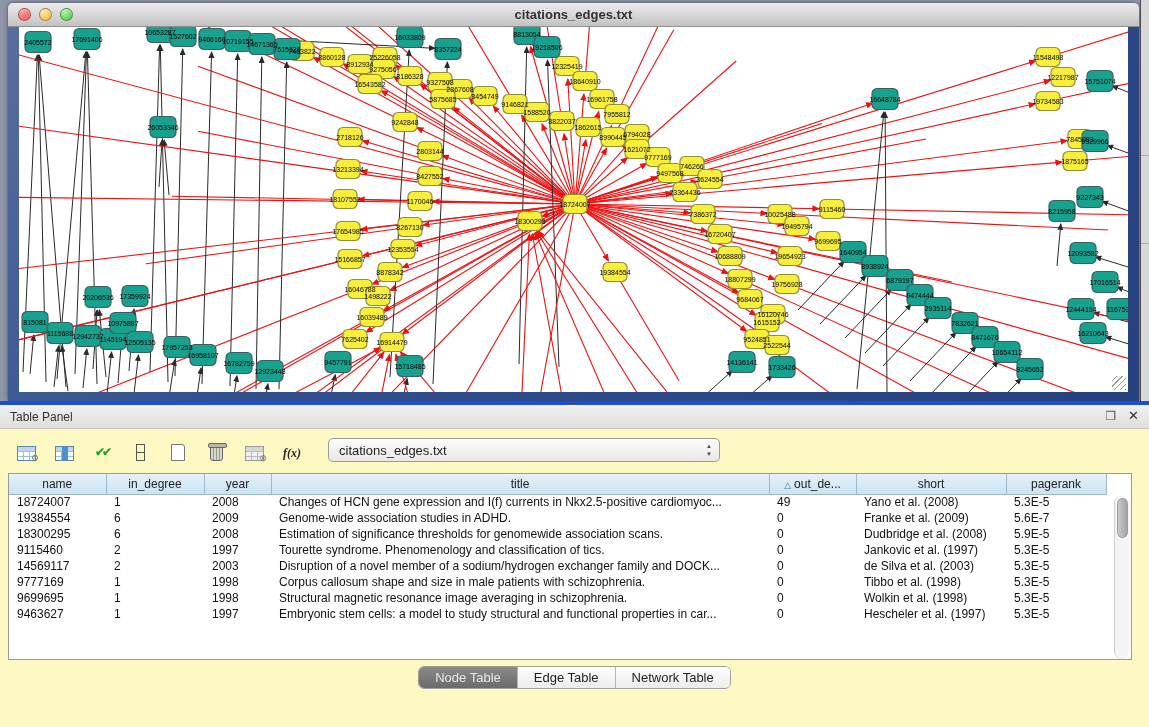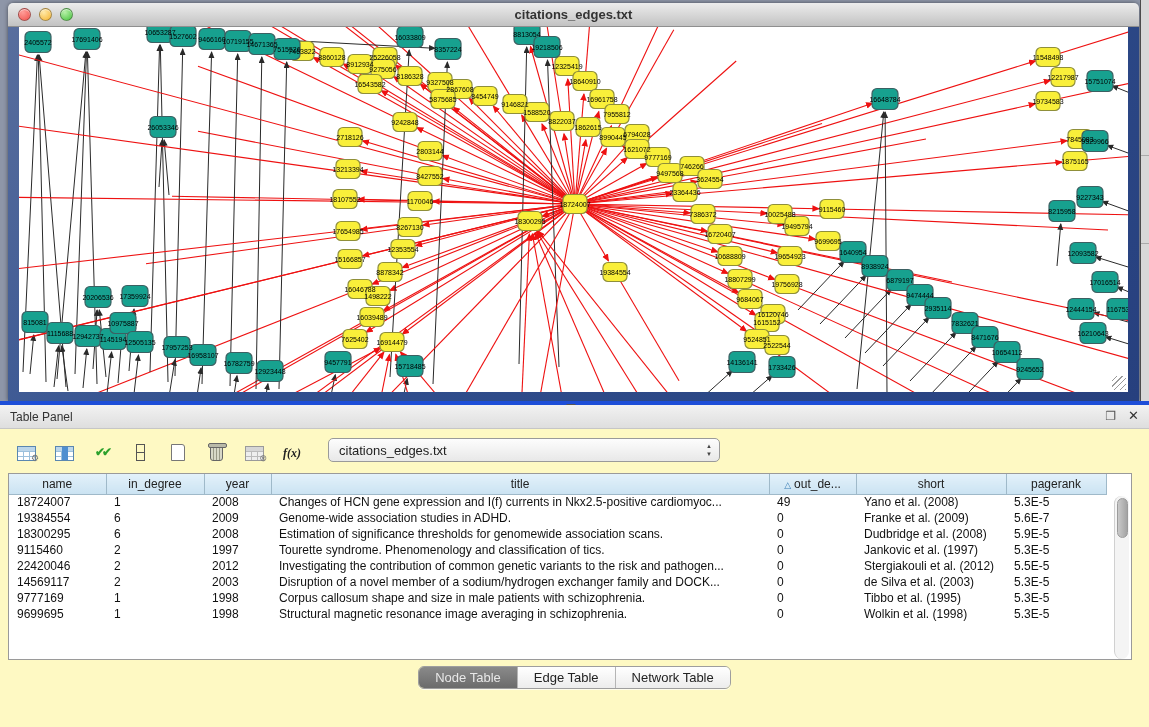--- a/index.html
+++ b/index.html
@@ -639,55 +639,55 @@
           <tr>
             <td>9115460</td>
             <td>2</td>
             <td>1997</td>
             <td>Tourette syndrome. Phenomenology and classification of tics.</td>
             <td>0</td>
             <td>Jankovic et al. (1997)</td>
             <td>5.3E-5</td>
           </tr>
           <tr>
-            <td>22420046</td>
-            <td>2</td>
-            <td>2012</td>
-            <td>Investigating the contribution of common genetic variants to the risk and pathogen...</td>
-            <td>0</td>
-            <td>Stergiakouli et al. (2012)</td>
-            <td>5.5E-5</td>
-          </tr>
-          <tr>
             <td>14569117</td>
             <td>2</td>
             <td>2003</td>
             <td>Disruption of a novel member of a sodium/hydrogen exchanger family and DOCK...</td>
             <td>0</td>
             <td>de Silva et al. (2003)</td>
             <td>5.3E-5</td>
           </tr>
           <tr>
             <td>9777169</td>
             <td>1</td>
             <td>1998</td>
             <td>Corpus callosum shape and size in male patients with schizophrenia.</td>
             <td>0</td>
-            <td>Tibbo et al. (1995)</td>
+            <td>Tibbo et al. (1998)</td>
             <td>5.3E-5</td>
           </tr>
           <tr>
             <td>9699695</td>
             <td>1</td>
             <td>1998</td>
             <td>Structural magnetic resonance image averaging in schizophrenia.</td>
             <td>0</td>
             <td>Wolkin et al. (1998)</td>
             <td>5.3E-5</td>
           </tr>
+          <tr>
+            <td>9463627</td>
+            <td>1</td>
+            <td>1997</td>
+            <td>Embryonic stem cells: a model to study structural and functional properties in car...</td>
+            <td>0</td>
+            <td>Hescheler et al. (1997)</td>
+            <td>5.3E-5</td>
+          </tr>
         </tbody>
     </table>
     <div id="vscroll">
       <div id="vthumb"></div>
     </div>
   </div>
 
   <div id="tabs-row">
     <div class="seg" id="seg-tabs">
         <button class="selected">Node Table</button>

